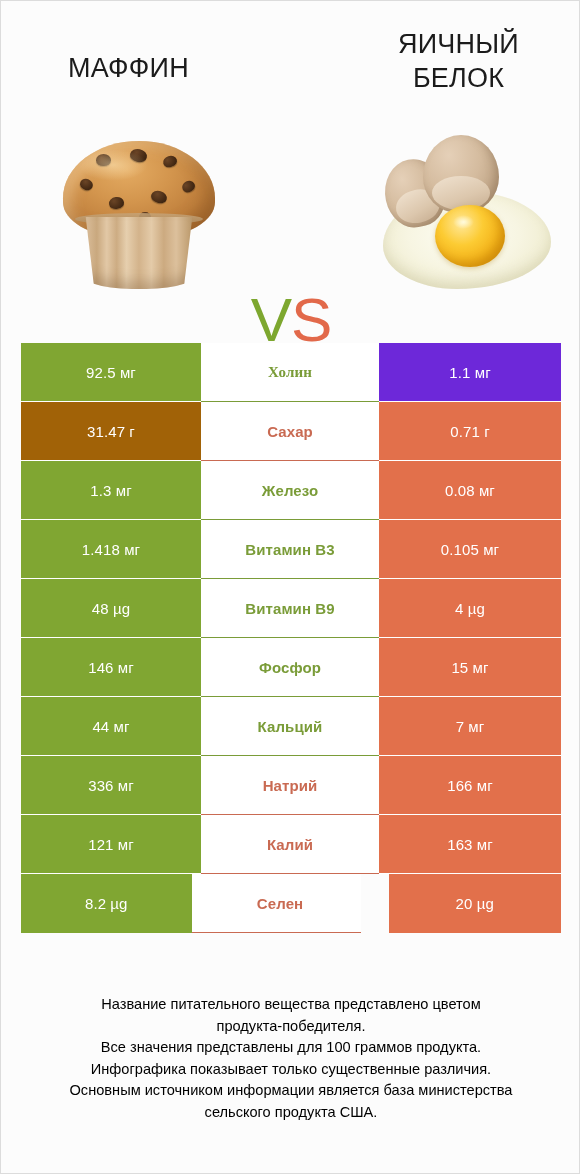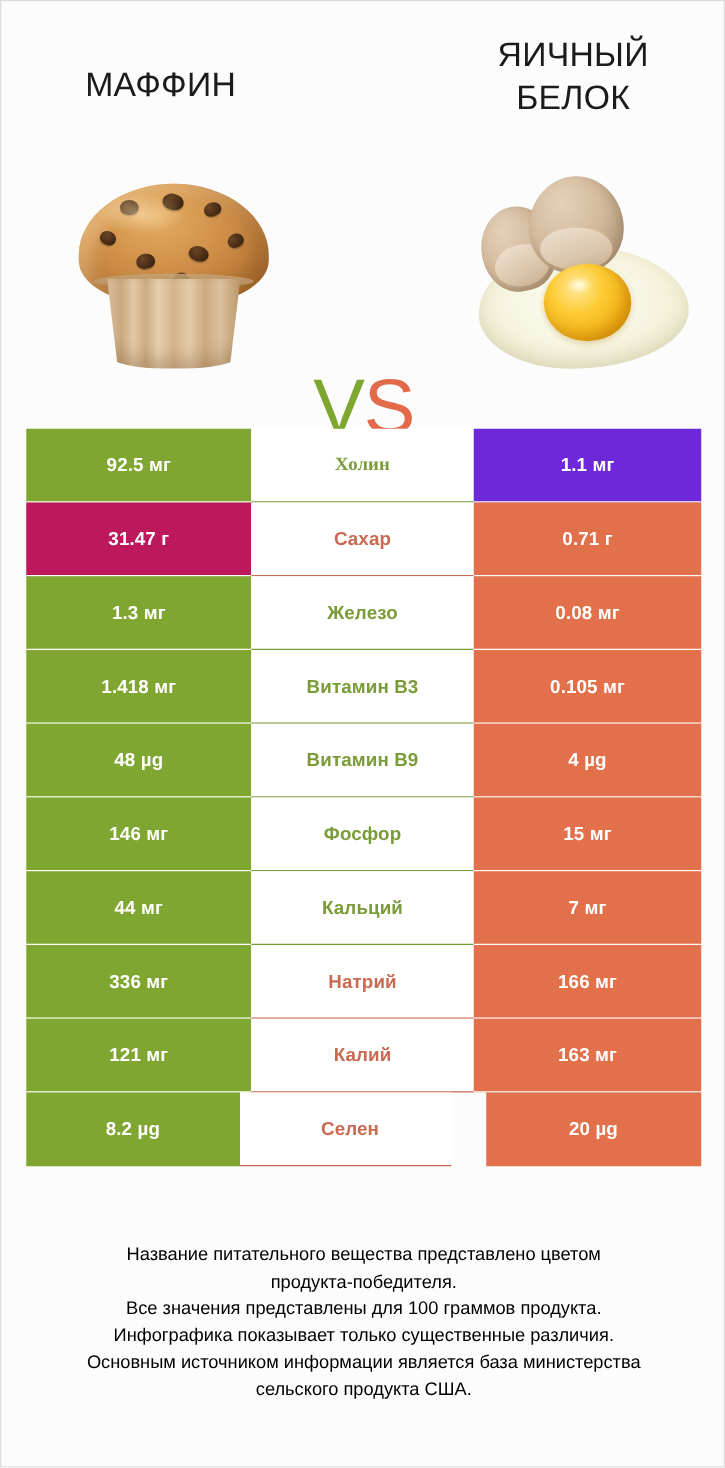--- a/index.html
+++ b/index.html
@@ -52,21 +52,21 @@
   }
   .title-right {
     left: 350px;
     width: 215px;
     top: 26px;
   }
 
   
   .products {
     position: absolute;
-    left: 0; top: 124px;
+    left: 0; top: 118px;
     width: 580px;
     height: 195px;
   }
   .prod-slot {
     position: absolute;
     top: 0;
     height: 178px;
   }
   .prod-left  { left: 38px;  width: 200px; }
   .prod-right { left: 368px; width: 196px; }
@@ -216,21 +216,21 @@
     width: 540px;
     height: 59px;
     align-items: stretch;
   }
   .cell {
     display: flex;
     align-items: center;
     justify-content: center;
     box-sizing: border-box;
     font-size: 15px;
-    font-weight: 700;
+    font-weight: 400;
     letter-spacing: .1px;
     white-space: nowrap;
   }
   .cell-left {
     width: 180px;
     color: #ffffff;
     border-bottom: 1px solid #ffffff;
   }
   .cell-right {
     width: 182px;
@@ -308,21 +308,21 @@
 
   </div>
 
   <div class="table" id="comparison-table">
       <div class="row">
         <div class="cell cell-left" style="background: rgb(128, 166, 50);">92.5 мг</div>
         <div class="cell cell-mid" style="color: rgb(122, 156, 56); border-bottom: 1px solid rgb(122, 156, 56); font-family: Liberation Serif, serif;">Холин</div>
         <div class="cell cell-right" style="background: #6d28d9;">1.1 мг</div>
       </div>
       <div class="row">
-        <div class="cell cell-left" style="background: #be185d;">31.47 г</div>
+        <div class="cell cell-left" style="background: #a16207;">31.47 г</div>
         <div class="cell cell-mid" style="color: rgb(201, 106, 82); border-bottom: 1px solid rgb(201, 106, 82);">Сахар</div>
         <div class="cell cell-right" style="background: rgb(226, 112, 75);">0.71 г</div>
       </div>
       <div class="row">
         <div class="cell cell-left" style="background: rgb(128, 166, 50);">1.3 мг</div>
         <div class="cell cell-mid" style="color: rgb(122, 156, 56); border-bottom: 1px solid rgb(122, 156, 56);">Железо</div>
         <div class="cell cell-right" style="background: rgb(226, 112, 75);">0.08 мг</div>
       </div>
       <div class="row">
         <div class="cell cell-left" style="background: rgb(128, 166, 50);">1.418 мг</div>

